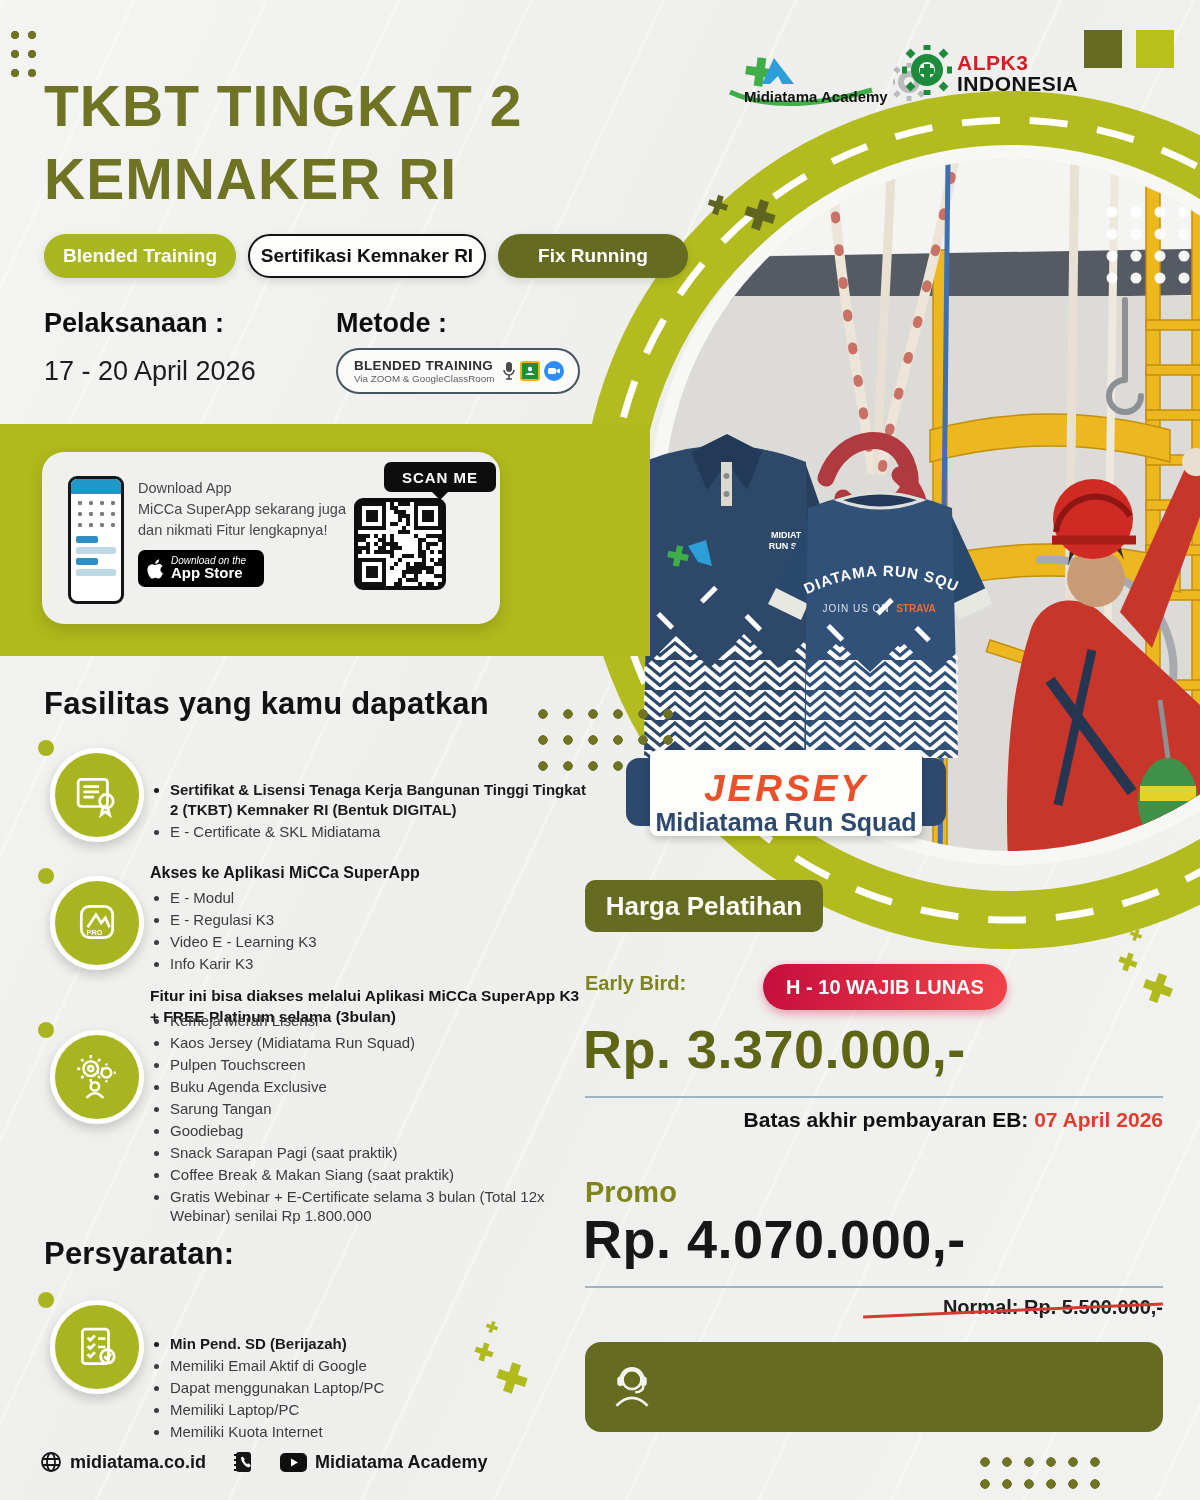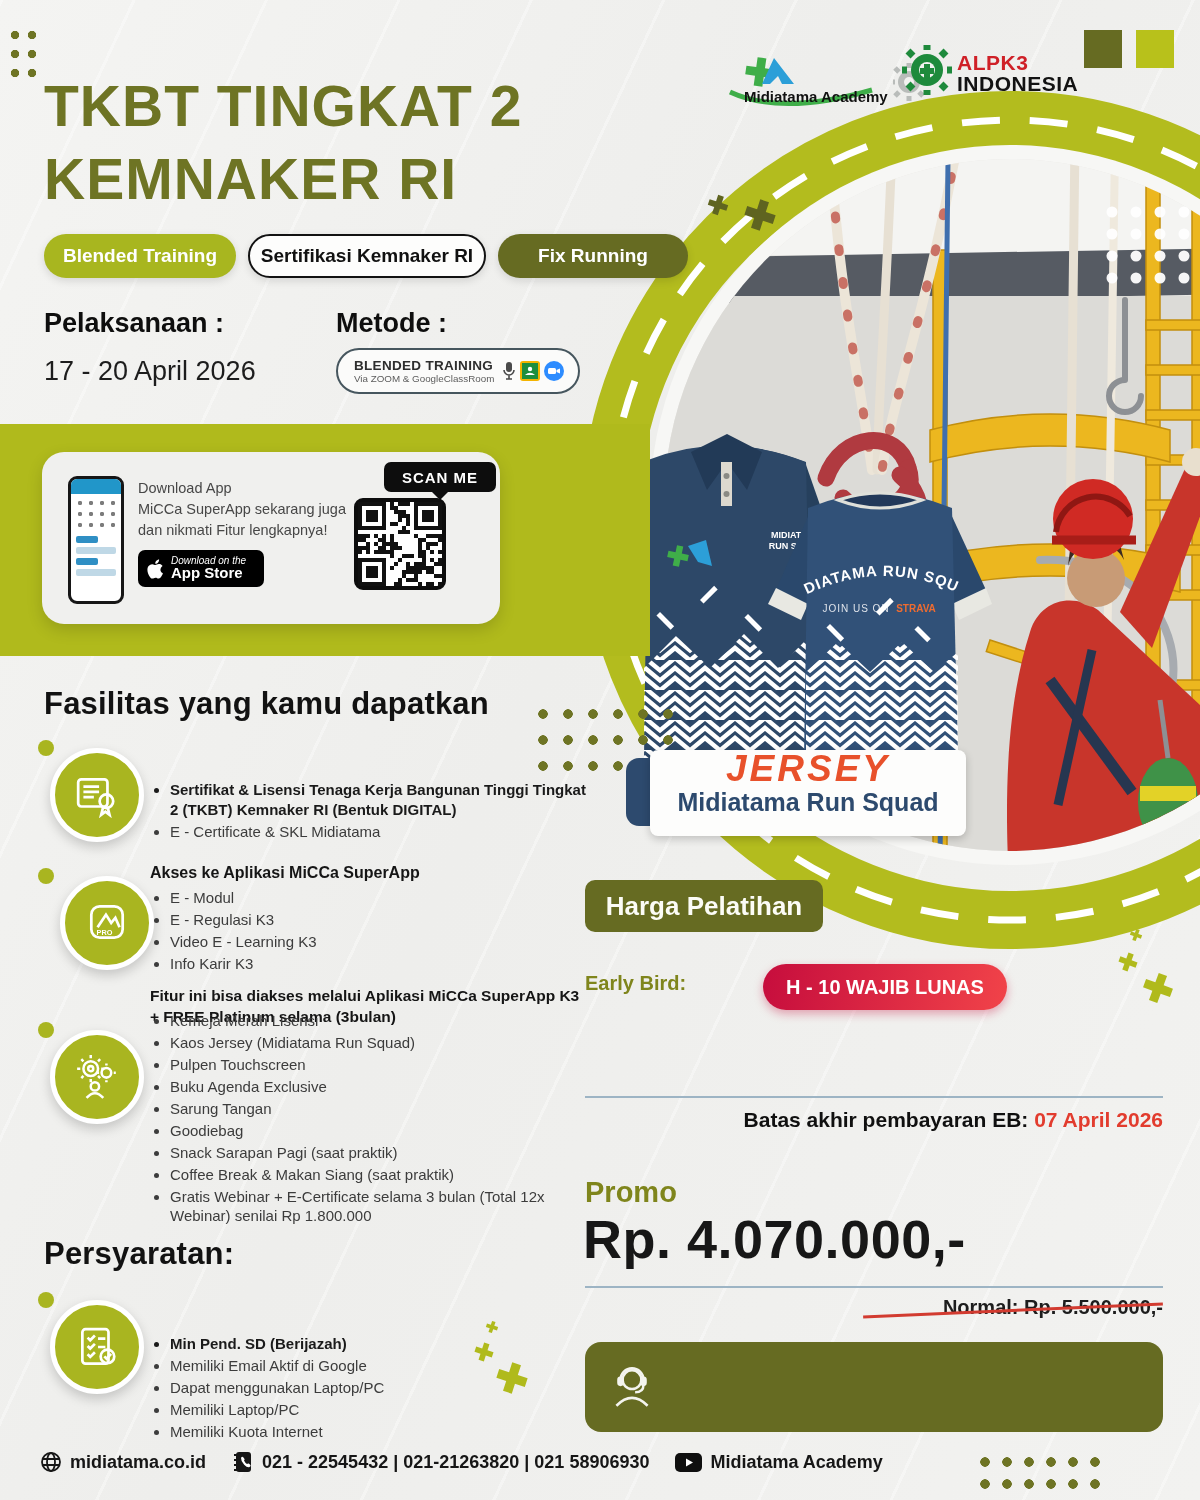--- a/index.html
+++ b/index.html
@@ -90,22 +90,22 @@
   .deadline{position:absolute;left:585px;top:1108px;width:578px;text-align:right;font-size:21px;font-weight:700;color:#101010;z-index:2;}
   .deadline .date{color:#e23c2e;}
   .promo-label{left:585px;top:1176px;font-size:29px;font-weight:700;color:#7f851c;z-index:2;position:absolute;}
   .normal{position:absolute;left:585px;top:1296px;width:578px;text-align:right;font-size:20px;font-weight:600;color:#1d1d1d;z-index:2;}
   .normal .strike{position:absolute;right:0;top:13px;width:300px;height:3px;background:#d23b30;transform:rotate(-2.5deg);}
   .contact-bar{left:585px;top:1342px;width:578px;height:90px;background:#666b22;border-radius:16px;z-index:2;position:absolute;
     display:flex;align-items:center;padding-left:22px;box-sizing:border-box;}
   
   .jersey-label{position:absolute;z-index:2;left:626px;top:750px;width:320px;height:88px;}
   .jl-navy{position:absolute;left:0;top:8px;width:320px;height:68px;background:#2d4a6e;border-radius:13px;}
-  .jl-white{position:absolute;left:24px;top:0;width:316px;height:86px;background:#fdfdfc;border-radius:8px;
-    display:flex;flex-direction:column;align-items:center;justify-content:flex-start;box-shadow:0 3px 8px rgba(0,0,0,.2);}
+  .jl-white{position:absolute;left:24px;top:0;width:272px;height:86px;background:#fdfdfc;border-radius:8px;
+    display:flex;flex-direction:column;align-items:center;justify-content:flex-end;box-shadow:0 3px 8px rgba(0,0,0,.2);}
   .jl-title{font-size:37px;font-weight:800;font-style:italic;color:#e8512b;letter-spacing:3px;line-height:38px;}
   .jl-sub{font-size:25px;font-weight:600;color:#2d4a6e;line-height:28px;}
   
   .footer{position:absolute;left:40px;top:1450px;display:flex;align-items:center;gap:26px;z-index:2;font-size:18px;color:#161616;}
   .f-item{display:flex;align-items:center;gap:8px;font-weight:600;}
   .decor-svg{position:absolute;inset:0;z-index:1;pointer-events:none;}
 </style>
 </head>
 <body>
 
@@ -514,21 +514,21 @@
     <div class="fac-text" style="left:150px;top:744px;">
       <ul class="fl">
         <li class="b">Sertifikat &amp; Lisensi Tenaga Kerja Bangunan Tinggi Tingkat 2 (TKBT) Kemnaker RI (Bentuk DIGITAL)</li>
         <li>E - Certificate &amp; SKL Midiatama</li>
       </ul>
     </div>
   </div>
 
   <div class="fac-group">
     <div class="fac-dot" style="left:38px;top:868px;"></div>
-    <div class="fac-circle" style="left:60px;top:876px;">
+    <div class="fac-circle" style="left:50px;top:876px;">
       <svg width="46" height="46" viewBox="0 0 44 44" fill="none" stroke="#fff" stroke-width="2.6">
         <rect x="7" y="6" width="30" height="30" rx="8"></rect>
         <path d="M13,26 L21,14 L26,22 L30,17 L34,26"></path>
         <text x="12" y="33" font-size="7" font-weight="bold" fill="#fff" stroke="none">PRO</text>
       </svg>
     </div>
     <div class="fac-text" style="left:150px;top:864px;">
       <p class="fac-title">Akses ke Aplikasi MiCCa SuperApp</p>
       <ul class="fl">
         <li>E - Modul</li>
@@ -594,20 +594,21 @@
     <div class="jl-navy"></div>
     <div class="jl-white">
       <div class="jl-title">JERSEY</div>
       <div class="jl-sub">Midiatama Run Squad</div>
     </div>
   </div>
 
   <div class="harga-btn">Harga Pelatihan</div>
   <div class="eb-label">Early Bird:</div>
   <div class="eb-pill">H - 10 WAJIB LUNAS</div>
+  <div class="price eb">Rp. 3.370.000,-</div>
   <div class="divider" style="top:1096px;"></div>
   <div class="deadline">
     <span>Batas akhir pembayaran EB: </span><span class="date">07 April 2026</span>
   </div>
   <div class="promo-label">Promo</div>
   <div class="price promo">Rp. 4.070.000,-</div>
   <div class="divider" style="top:1286px;"></div>
   <div class="normal">
     <span>Normal: Rp. 5.500.000,-</span>
     <span class="strike"></span>
@@ -632,21 +633,20 @@
           <path d="M2.5,8 h17 M2.5,14 h17"></path>
       </svg>
       <span>midiatama.co.id</span>
     </div>
     <div class="f-item">
       <svg width="22" height="24" viewBox="0 0 22 24">
         <rect x="4" y="2" width="15" height="20" rx="3" fill="#161616"></rect>
         <path d="M2,5 h3 M2,10 h3 M2,15 h3 M2,20 h3" stroke="#161616" stroke-width="2"></path>
         <path d="M9,8 q1,-2 2.5,-.5 l1,1.5 q.4,.8 -.5,1.6 q1,2.3 3,3.4 q1,-.9 1.7,-.4 l1.5,1.2 q1.3,1.2 -.7,2.3 q-2,1 -5.3,-2.3 q-3.3,-3.3 -3.2,-6.8 z" fill="#fff"></path>
       </svg>
-      <span>021 - 22545432 | 021-21263820 | 021 58906930</span>
     </div>
     <div class="f-item">
       <svg width="27" height="19" viewBox="0 0 27 19">
         <rect width="27" height="19" rx="5" fill="#0f0f0f"></rect>
           <path d="M11,5.5 L18,9.5 L11,13.5 Z" fill="#fff"></path>
       </svg>
       <span>Midiatama Academy</span>
     </div>
   </div>
 

